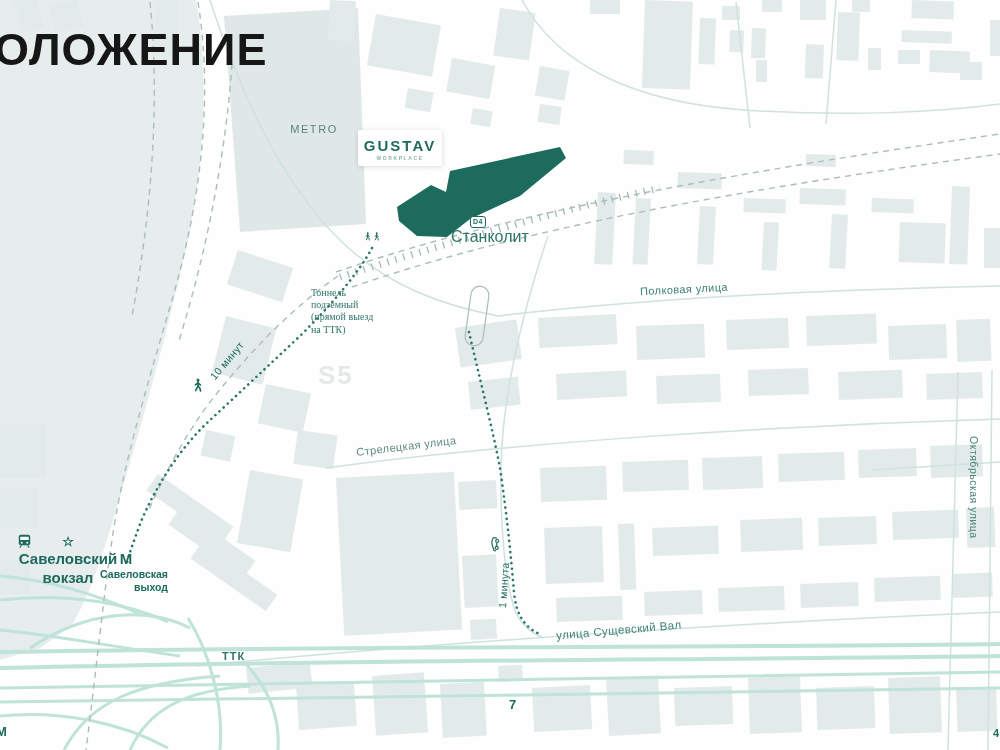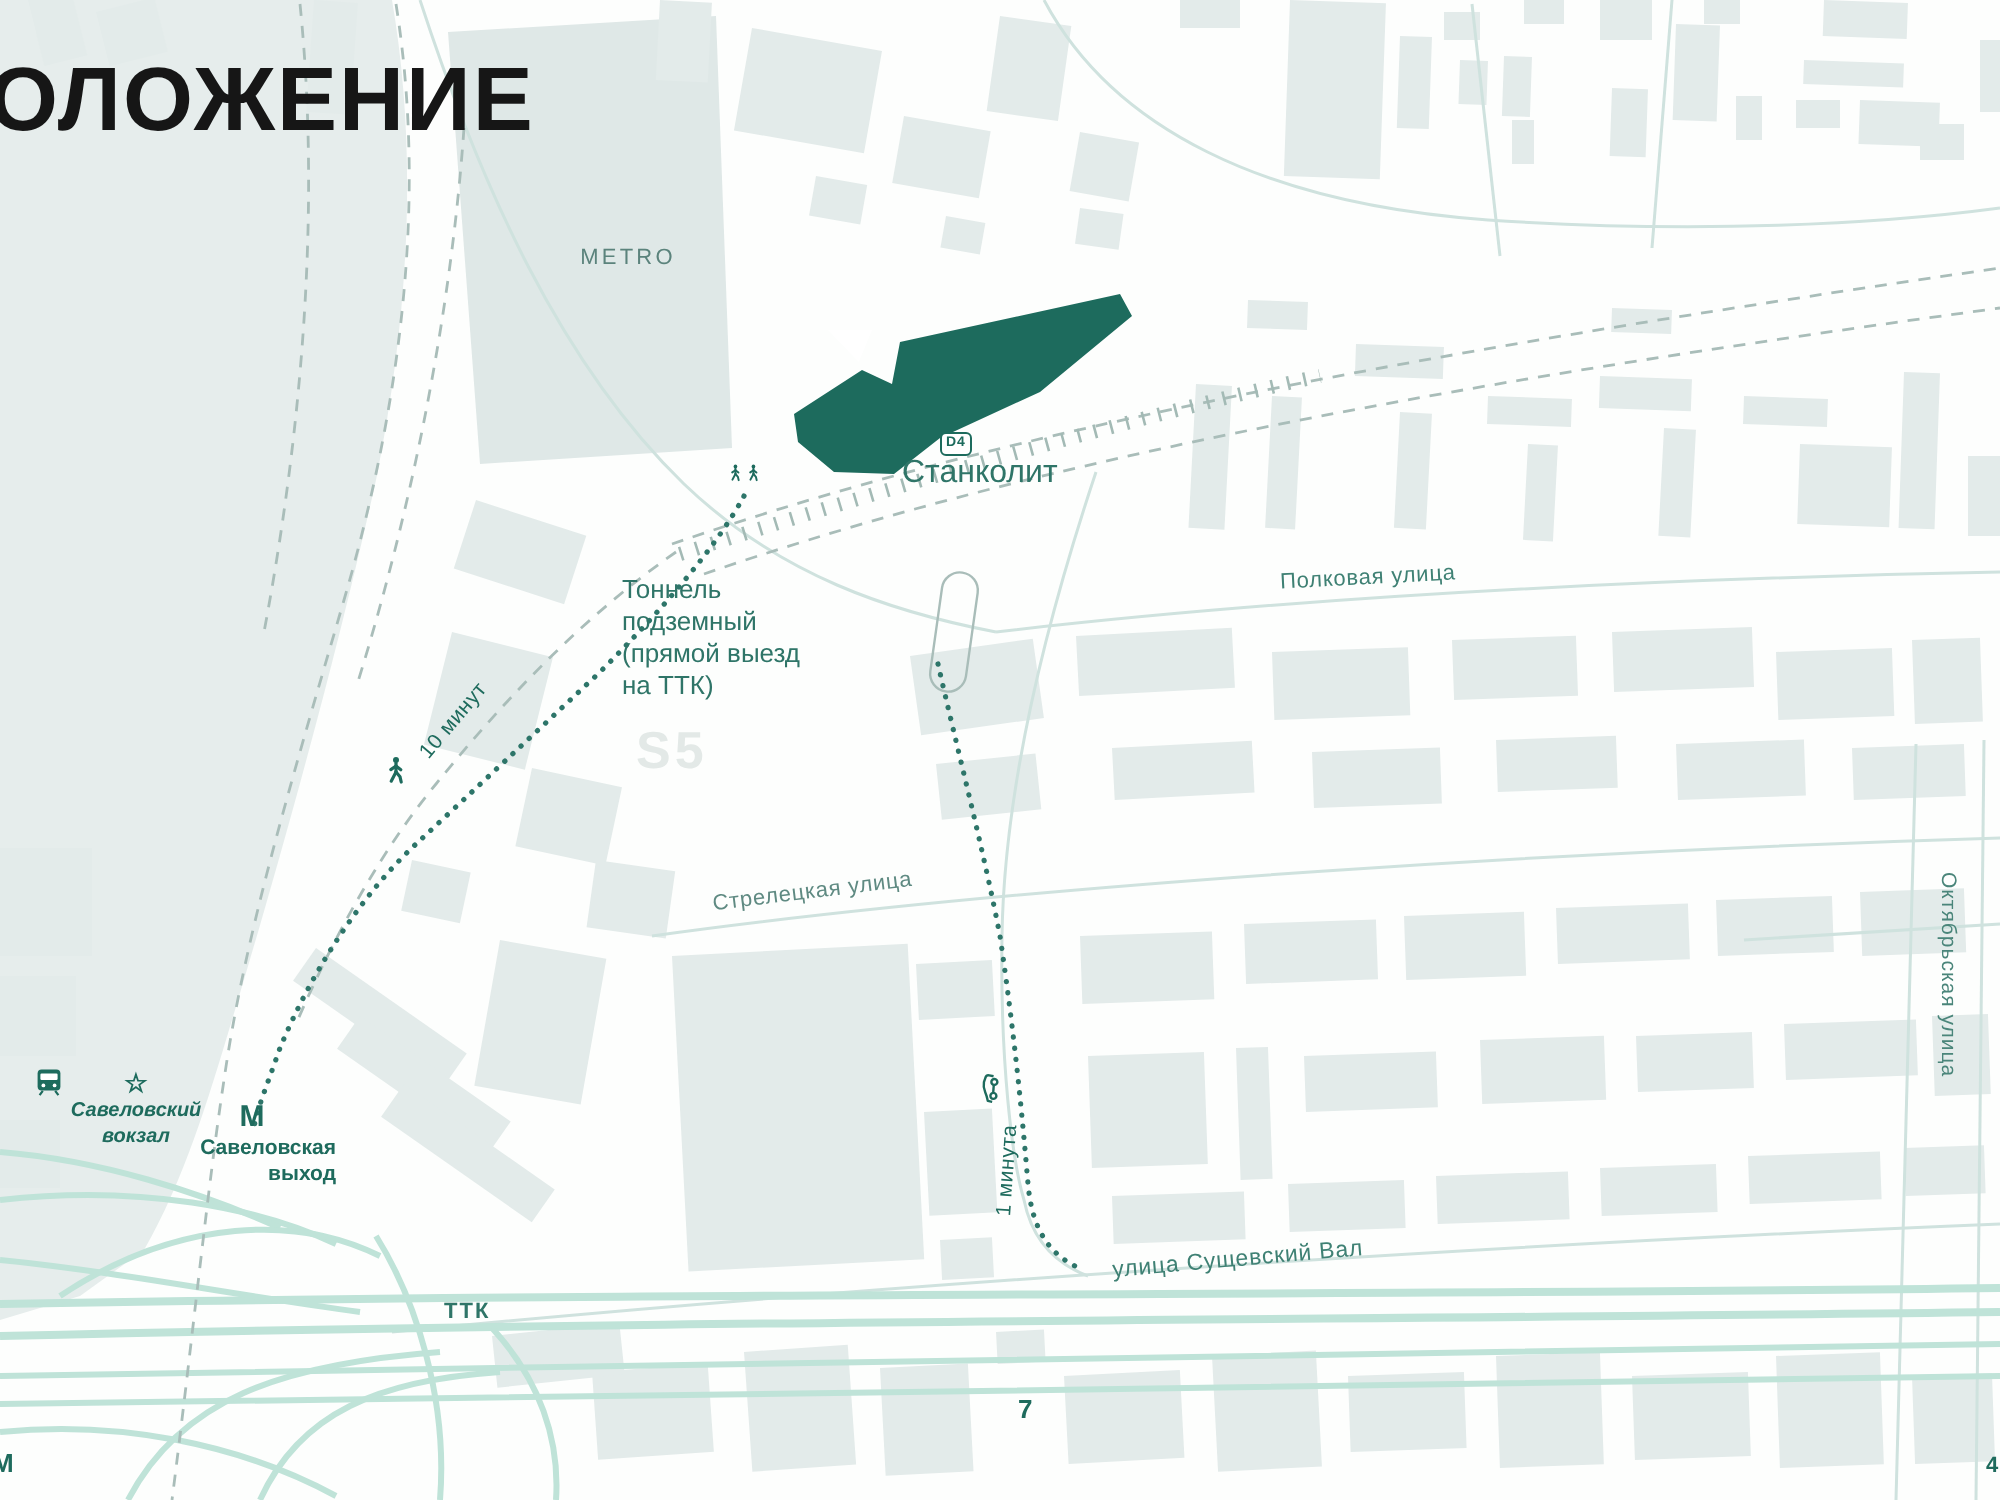--- a/index.html
+++ b/index.html
@@ -30,40 +30,40 @@
   .callout-tail{
     position:absolute;left:414px;top:165px;width:22px;height:16px;background:#ffffff;
     clip-path:polygon(0 0,100% 0,70% 100%);z-index:4;
   }
   .d4-badge{
     position:absolute;left:470px;top:216px;padding:0 2px;height:10px;line-height:10px;
     border:1.4px solid #1d6b5d;border-radius:3px;background:#fff;
     font-size:7px;font-weight:700;color:#1d6b5d;letter-spacing:.5px;
   }
   .station-name{position:absolute;left:451px;top:228px;font-size:16px;color:#2f7568;}
-  .tunnel-note{position:absolute;left:311px;top:287px;font-size:13px;line-height:1.22;color:#2f7568;}
+  .tunnel-note{position:absolute;left:311px;top:287px;font-size:10px;line-height:1.22;color:#2f7568;font-family:Liberation Serif, serif;}
   .walk-label{
     position:absolute;left:212px;top:372px;font-size:10.5px;color:#1e6b5d;
     transform:rotate(-50deg);transform-origin:0 50%;letter-spacing:.3px;
   }
   .drive-label{
     position:absolute;left:502px;top:602px;font-size:10.5px;color:#1e6b5d;
     transform:rotate(-86deg);transform-origin:0 50%;letter-spacing:.3px;
   }
   .polkovaya{position:absolute;left:640px;top:283px;transform:rotate(-3deg);}
   .streletskaya{position:absolute;left:356px;top:440px;transform:rotate(-7deg);color:#5f8a82;}
   .sushchevsky{position:absolute;left:556px;top:624px;transform:rotate(-5deg);font-size:11.5px;}
   .oktyabrskaya{
     position:absolute;left:968px;top:436px;writing-mode:vertical-rl;
     font-size:10.5px;color:#4a857a;letter-spacing:.5px;
   }
   .ttk{position:absolute;left:222px;top:650px;font-size:11px;color:#2f7568;letter-spacing:1px;font-weight:700;text-align:right;}
   .rail-terminal{position:absolute;left:18px;top:534px;width:100px;text-align:center;color:#1e6b5d;}
   .rail-terminal .icons{display:flex;justify-content:center;align-items:center;gap:3px;height:15px;}
-  .rail-terminal .name{margin-top:1px;font-size:10px;font-weight:700;line-height:1.25;font-style:italic;}
+  .rail-terminal .name{margin-top:1px;font-size:15px;font-weight:700;line-height:1.25;}
   .metro-exit{position:absolute;left:84px;top:551px;width:84px;text-align:center;color:#1e6b5d;}
   .metro-exit .m{font-size:15px;font-weight:700;line-height:15px;}
   .metro-exit .name{margin-top:2px;font-size:10.5px;font-weight:700;line-height:1.25;text-align:right;}
   .star{font-size:13px;line-height:13px;color:#1d6b5d;font-weight:700;}
   .num7{position:absolute;left:509px;top:697px;font-size:13px;font-weight:700;color:#1e6b5d;}
   .corner-m{position:absolute;left:-4px;top:724px;font-size:13px;font-weight:700;color:#1e6b5d;}
   .edge4{position:absolute;left:993px;top:727px;font-size:11px;font-weight:700;color:#1e6b5d;}
   .wm{
     position:absolute;top:360px;font-size:26px;font-weight:700;letter-spacing:2px;
     color:rgba(150,170,167,.25);
@@ -265,20 +265,24 @@
     <use href="#car" transform="translate(490,552) rotate(-86)"></use>
   </svg>
 
   <span class="wm wm2">S5</span>
 
   <h1 class="title" style="margin:0;">ОЛОЖЕНИЕ</h1>
 
   <span class="metro-territory lbl">METRO</span>
 
   <div class="callout-tail"></div>
+  <div class="callout">
+    <div class="t">GUSTAV</div>
+    <div class="s">WORKPLACE</div>
+  </div>
 
   <div class="d4-badge">D4</div>
   <span class="station-name lbl">Станколит</span>
 
   <div class="tunnel-note lbl">Тоннель
 подземный
 (прямой выезд
 на ТТК)</div>
 
   <span class="walk-label lbl">10 минут</span>

